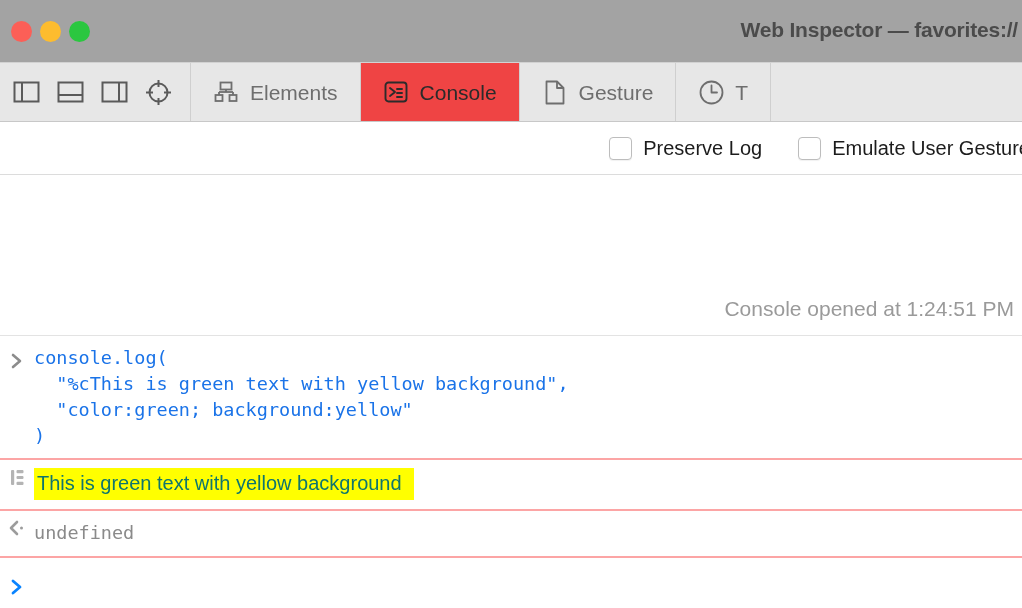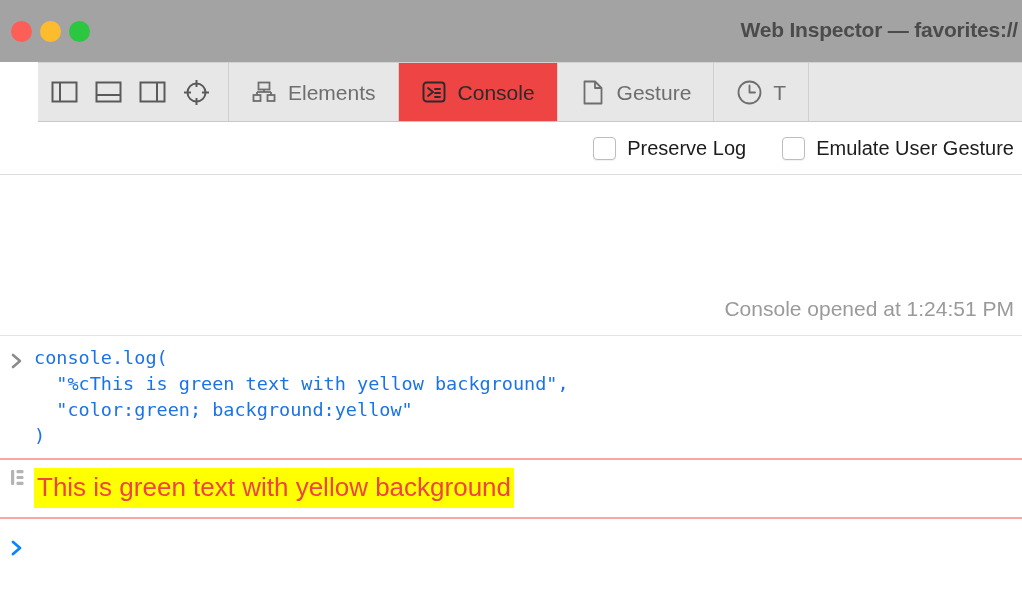--- a/index.html
+++ b/index.html
@@ -53,21 +53,20 @@
   }
 
   
   .tabbar {
     display: flex;
     height: 58px;
     background: #e7e7e7;
     border-top: 1px solid #d2d2d2;
     border-bottom: 1px solid #c8c8c8;
     align-items: stretch;
-    margin-left: 38px;
   }
   .layout-group {
     display: flex;
     align-items: center;
     gap: 17px;
     padding: 0 18px 0 13px;
     border-right: 1px solid #cfcfcf;
   }
   .layout-icon {
     width: 27px;
@@ -106,21 +105,21 @@
   .tab-label { line-height: 1; }
 
   
   .optionsbar {
     height: 53px;
     background: #ffffff;
     border-bottom: 1px solid #dcdcdc;
     display: flex;
     align-items: center;
     justify-content: flex-end;
-    padding-right: 16px;
+    padding-right: 0;
     box-sizing: border-box;
   }
   .option {
     display: flex;
     align-items: center;
     gap: 11px;
     margin-left: 36px;
     font-size: 20px;
     color: #1c1c1c;
     white-space: nowrap;
@@ -184,25 +183,25 @@
     font-family: "DejaVu Sans Mono", monospace;
     font-size: 18.5px;
     line-height: 26px;
     color: #1a73e8;
     white-space: pre;
     padding-top: 1px;
   }
 
   .row-output { padding: 0; }
   .output-text {
-    font-size: 26px;
+    font-size: 20px;
     line-height: 1.25;
-    color: #ef4444;
+    color: #0f766e;
     background: #ffff00;
-    padding: 3px 3px 4px 3px;
+    padding: 3px 12px 4px 3px;
     margin: 8px 0 9px 0;
     display: inline-block;
     white-space: pre;
   }
 
   .row-result { padding: 0; }
   .result-text {
     font-family: "DejaVu Sans Mono", monospace;
     font-size: 18.5px;
     line-height: 1.3;
@@ -351,20 +350,29 @@
         <rect x="6.5" y="1" width="7" height="3.2" rx="1" fill="#b4b4b4"></rect>
         <rect x="6.5" y="6.9" width="7" height="3.2" rx="1" fill="#b4b4b4"></rect>
         <rect x="6.5" y="12.8" width="7" height="3.2" rx="1" fill="#b4b4b4"></rect>
       </svg>
     </div>
     <div>
       <span class="output-text">This is green text with yellow background</span>
     </div>
   </div>
 
+  <div class="row row-result">
+    <div class="gutter">
+      <svg width="16" height="16" viewBox="0 0 16 16">
+        <polyline points="8,2 2,8 8,14" fill="none" stroke="#9c9c9c" stroke-width="2.6" stroke-linecap="round" stroke-linejoin="round"></polyline>
+        <circle cx="12.5" cy="8" r="1.5" fill="#9c9c9c"></circle>
+      </svg>
+    </div>
+    <div class="result-text">undefined</div>
+  </div>
 
   <div class="row row-prompt">
     <div class="gutter">
       <svg width="14" height="16" viewBox="0 0 14 16">
         <polyline points="3,2 10,8 3,14" fill="none" stroke="#0a84ff" stroke-width="2.8" stroke-linecap="round" stroke-linejoin="round"></polyline>
       </svg>
     </div>
     <div class="prompt-input code"></div>
   </div>
 

